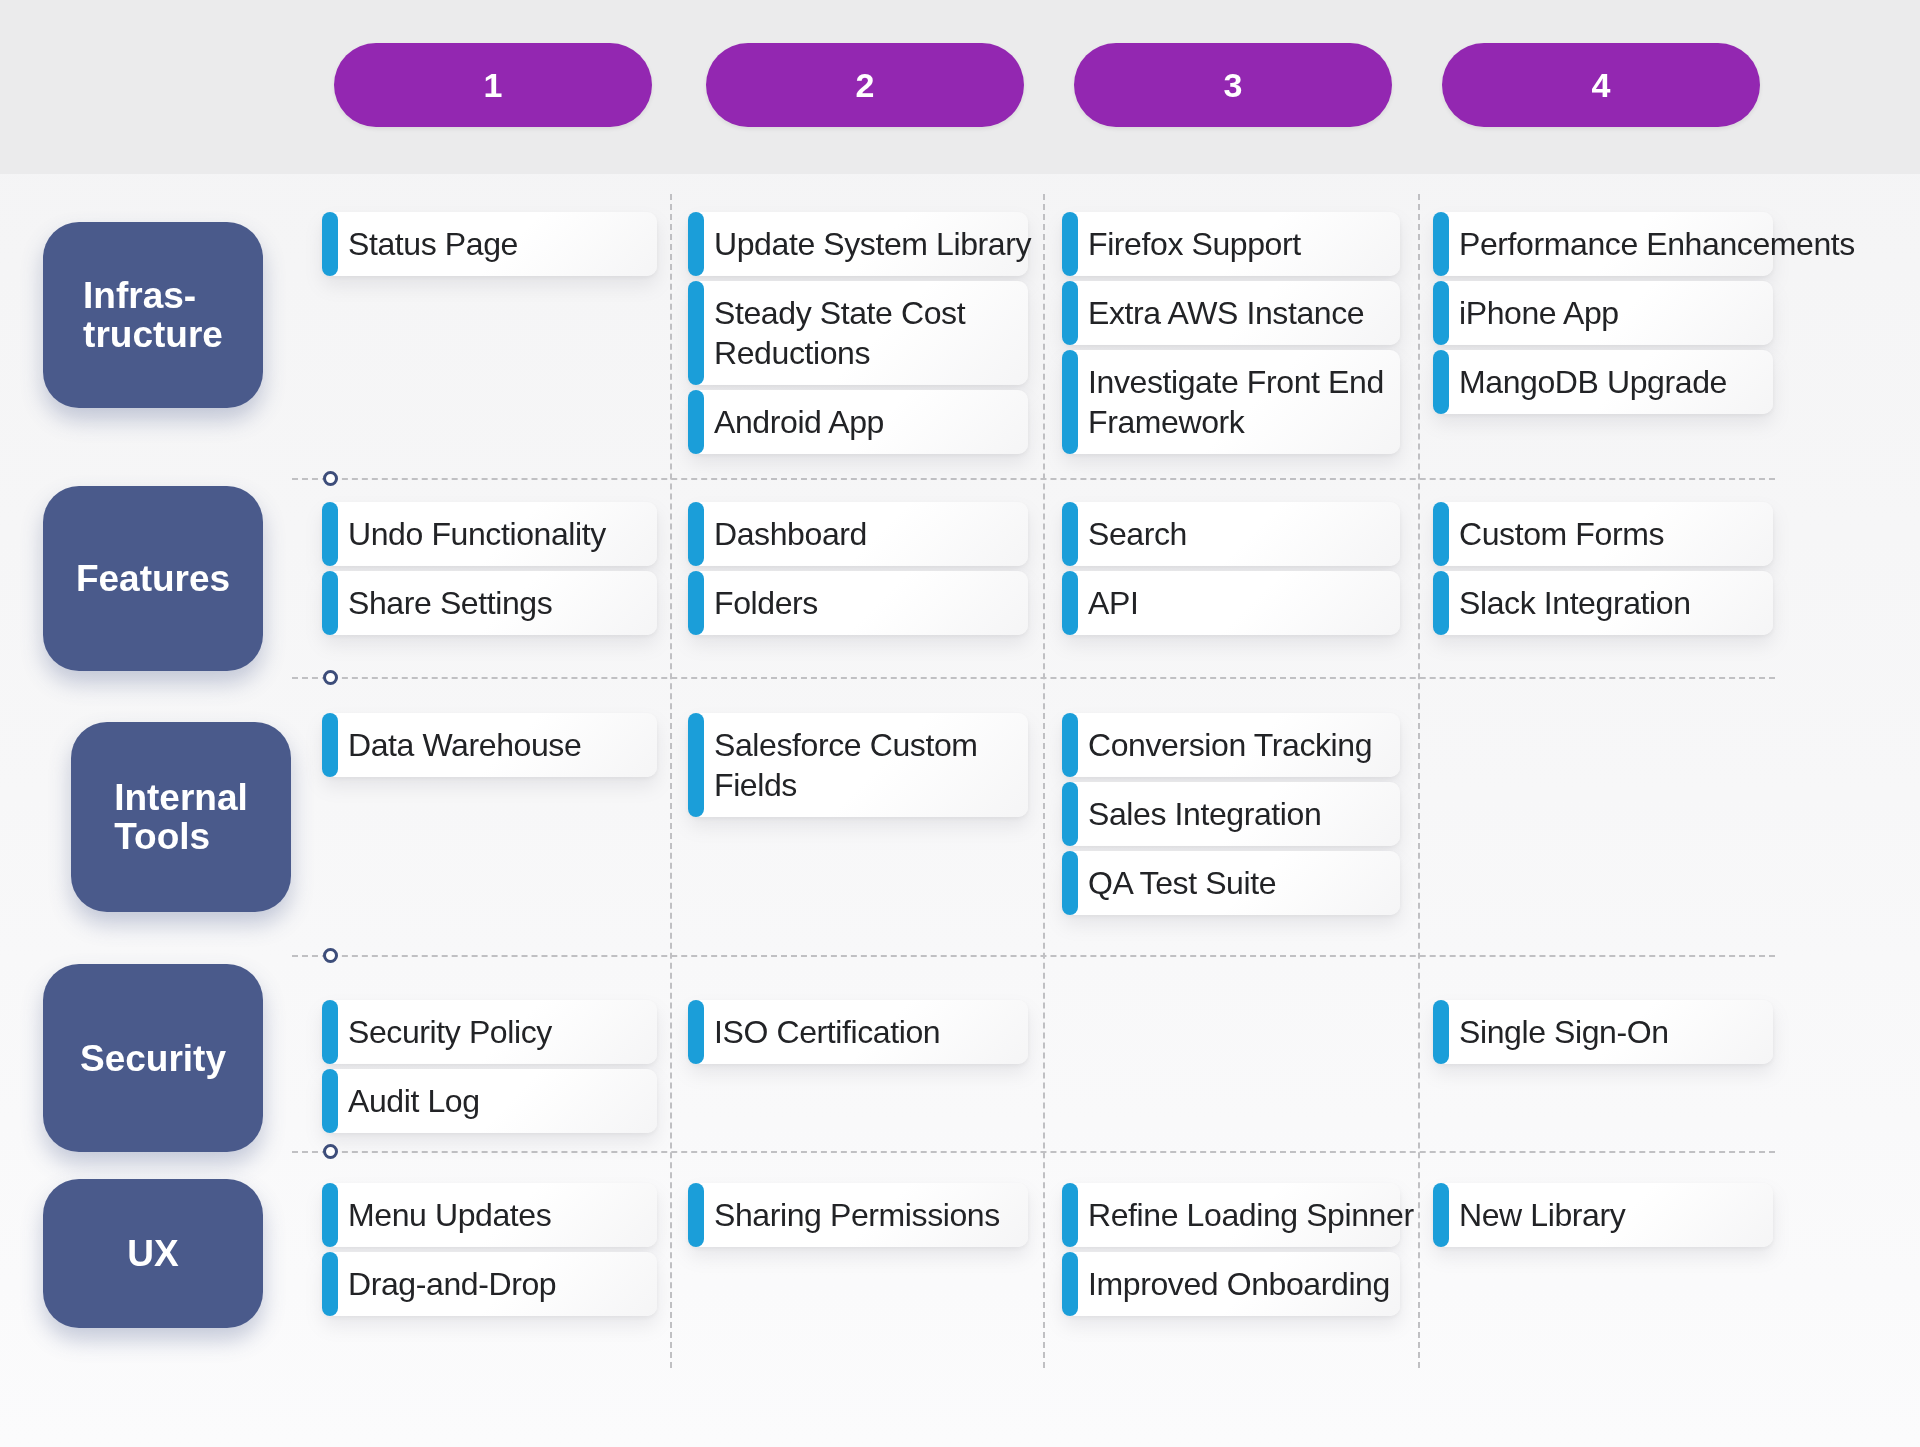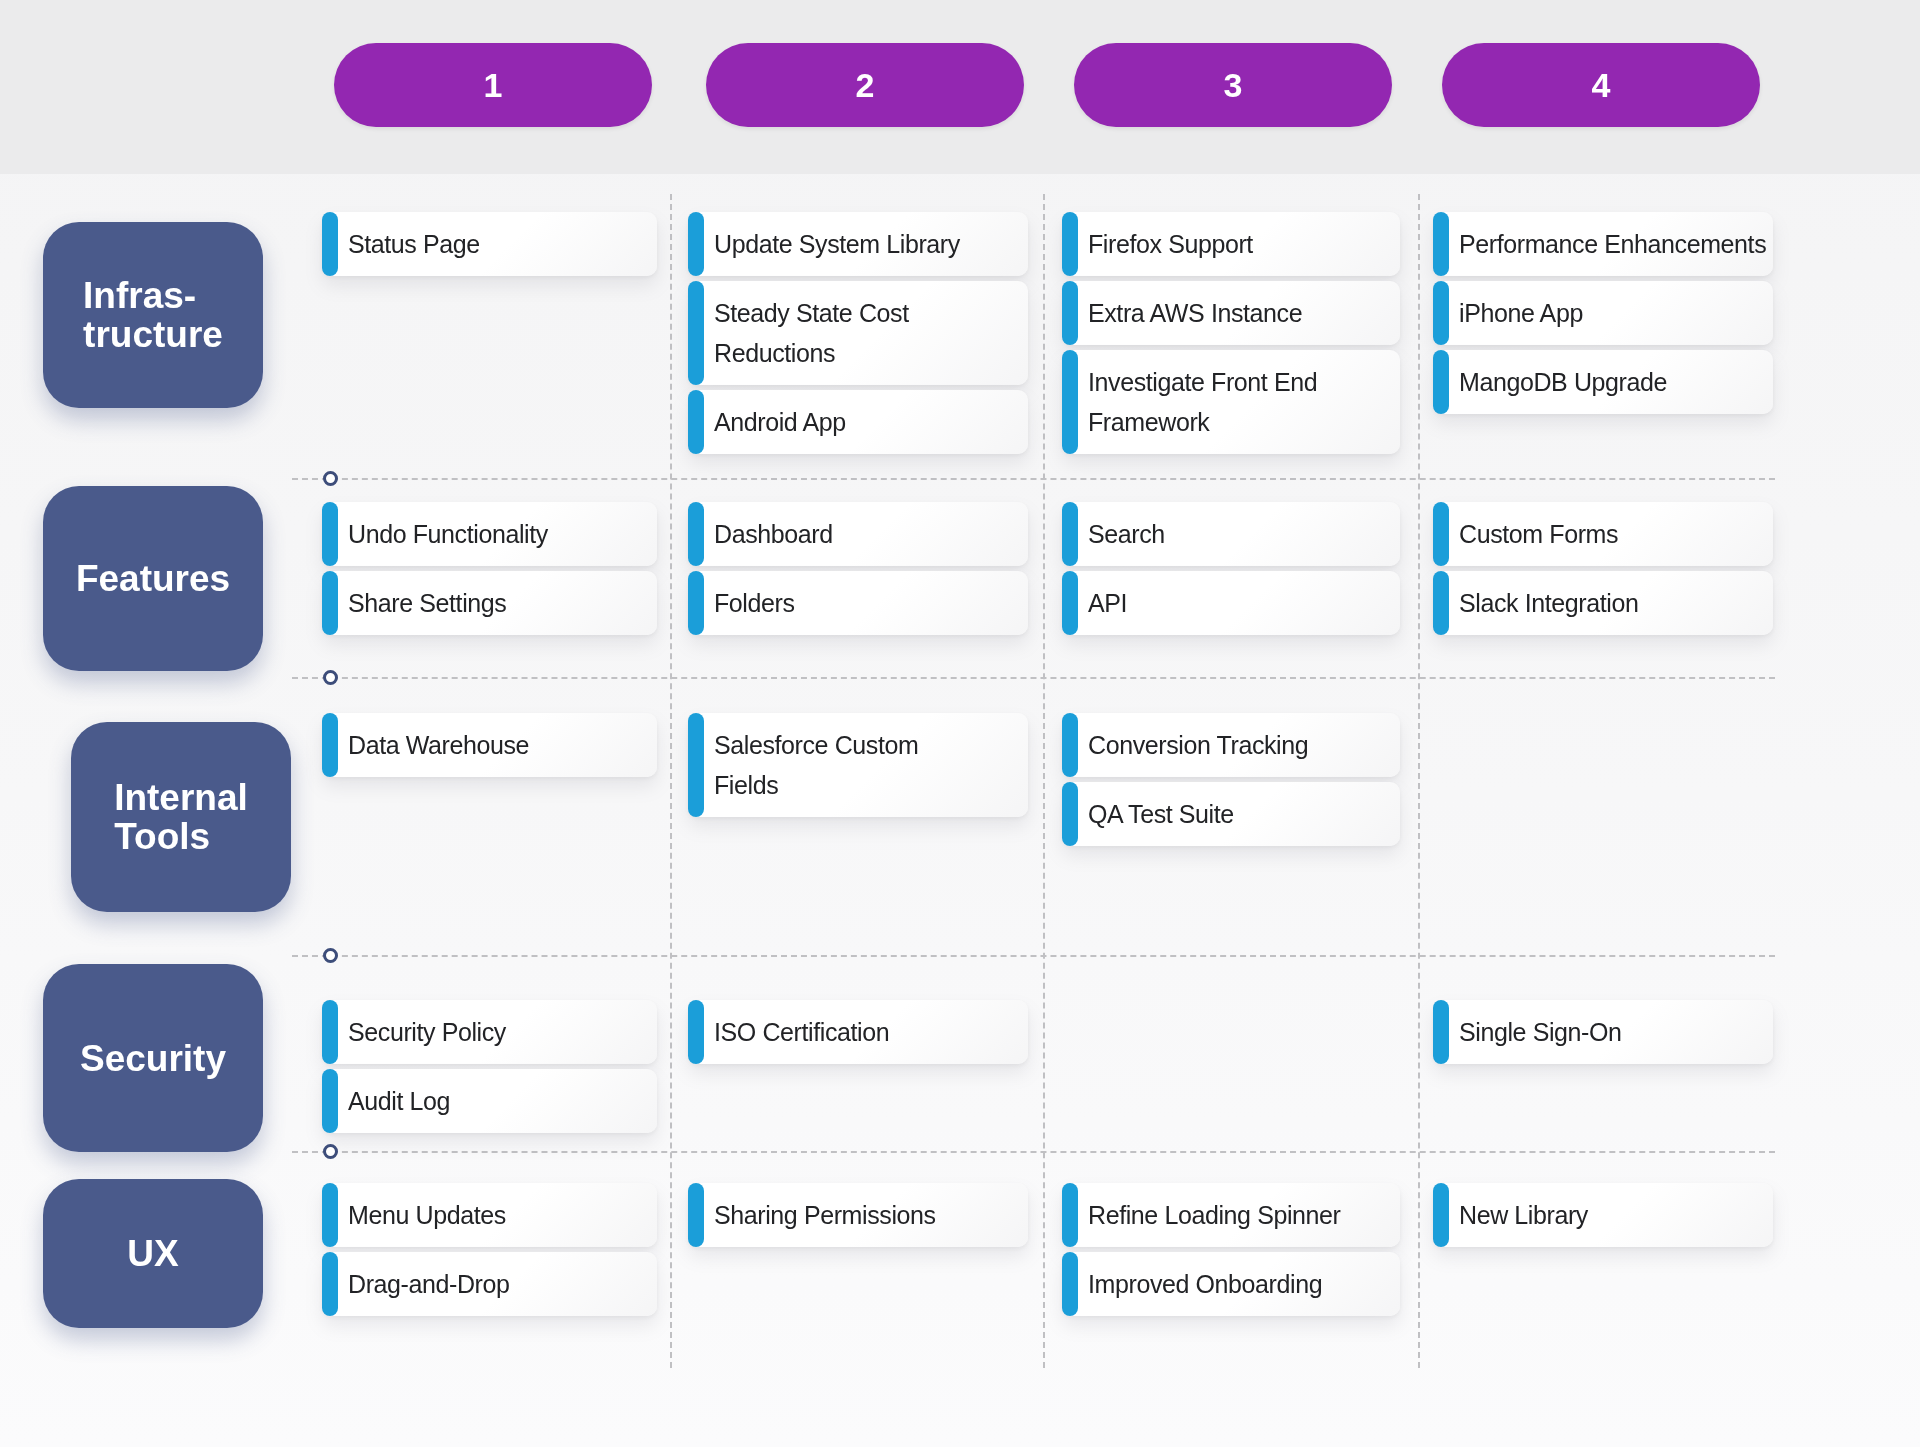--- a/index.html
+++ b/index.html
@@ -43,21 +43,21 @@
     position:relative; background:linear-gradient(135deg,#ffffff 55%,#f5f5f6 100%);
     border-radius:10px; margin-bottom:5px;
     padding:12px 4px 12px 26px;
     box-shadow:0 10px 18px rgba(130,130,145,0.14), 0 2px 4px rgba(0,0,0,0.05);
   }
   .card::before {
     content:""; position:absolute; left:0; top:0; bottom:0; width:16px;
     border-radius:8px; background:#1b9ed9;
   }
   .card-line {
-    color:#222326; font-size:25px; line-height:40px;
+    color:#222326; font-size:32px; line-height:40px;
     letter-spacing:-0.4px; white-space:nowrap;
   }
 </style>
 </head>
 <body>
 
 <div class="canvas">
   <div class="header-band"></div>
   <div class="pill" style="left:334px;">
       <span>1</span>
@@ -181,20 +181,23 @@
         <div class="card">
           <div class="card-line">Salesforce Custom</div>
           <div class="card-line">Fields</div>
         </div>
       </div>
       <div class="cell" style="left: 1062px; top: 713px; width: 338px;">
         <div class="card">
           <div class="card-line">Conversion Tracking</div>
         </div>
         <div class="card">
+          <div class="card-line">Sales Integration</div>
+        </div>
+        <div class="card">
           <div class="card-line">QA Test Suite</div>
         </div>
       </div>
       <div class="cat-box" style="top: 964px; height: 188px;">
         <div class="cat-text">
           <div>Security</div>
         </div>
       </div>
       <div class="cell" style="left: 322px; top: 1000px; width: 335px;">
         <div class="card">

